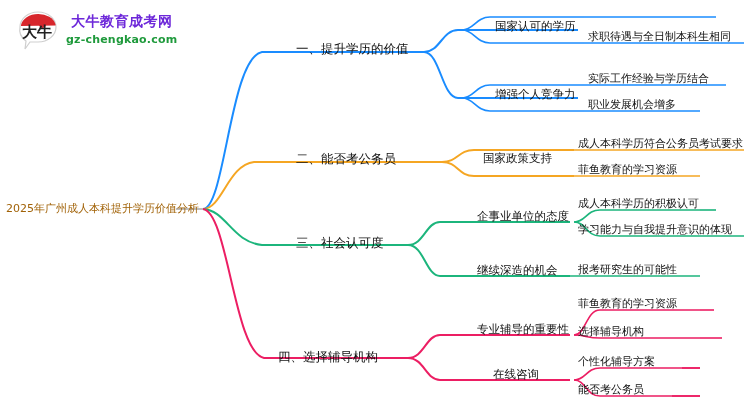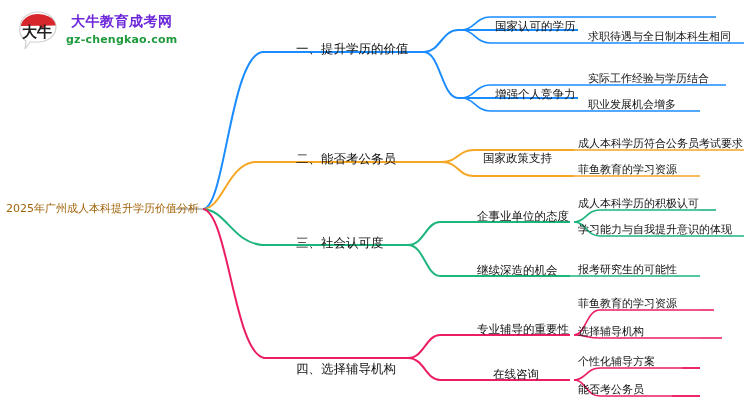--- a/index.html
+++ b/index.html
@@ -134,21 +134,21 @@
 
   <div class="node node-l1" style="left:296px;top:236px;">三、社会认可度</div>
 
   <div class="node node-l2" style="left:442px;top:210px;">企事业单位的态度</div>
   <div class="node node-l3" style="left:578px;top:198px;">成人本科学历的积极认可</div>
   <div class="node node-l3" style="left:578px;top:224px;">学习能力与自我提升意识的体现</div>
 
   <div class="node node-l2" style="left:442px;top:264px;">继续深造的机会</div>
   <div class="node node-l3" style="left:578px;top:264px;">报考研究生的可能性</div>
 
-  <div class="node node-l1" style="left:296px;top:350px;margin-top:12px;">四、选择辅导机构</div>
+  <div class="node node-l1" style="left:278px;top:350px;">四、选择辅导机构</div>
 
   <div class="node node-l2" style="left:442px;top:323px;">专业辅导的重要性</div>
   <div class="node node-l3" style="left:578px;top:298px;">菲鱼教育的学习资源</div>
   <div class="node node-l3" style="left:578px;top:326px;">选择辅导机构</div>
 
   <div class="node node-l2" style="left:458px;top:368px;text-align:center;">在线咨询</div>
   <div class="node node-l3" style="left:578px;top:356px;">个性化辅导方案</div>
   <div class="node node-l3" style="left:578px;top:384px;">能否考公务员</div>
 
 </div>

